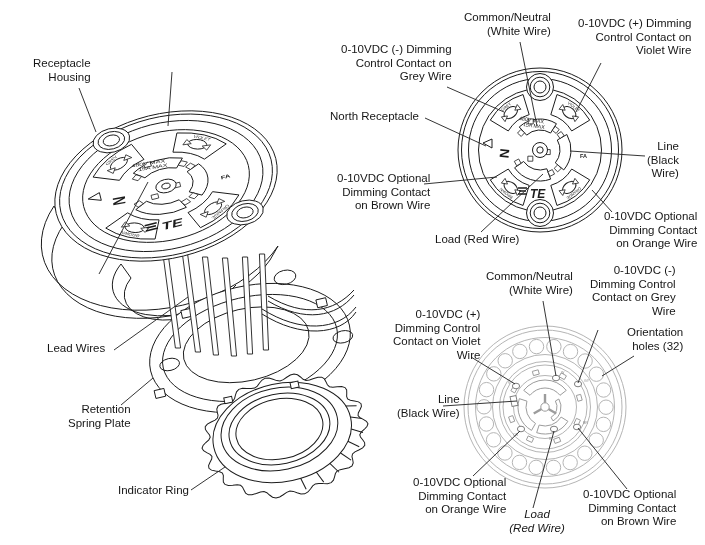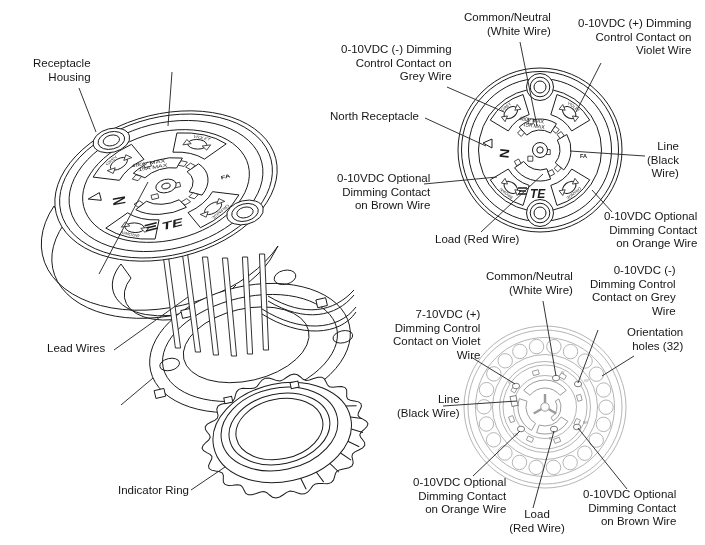--- a/index.html
+++ b/index.html
@@ -1,20 +1,20 @@
 <!DOCTYPE html>
 <html><head>
 <meta charset="utf-8">
 <style>
   html,body{margin:0;padding:0;background:#fff;}
   #stage{position:relative;width:705px;height:545px;background:#fff;
          font-family:"Liberation Sans","DejaVu Sans",sans-serif;overflow:hidden;}
   #art{position:absolute;left:0;top:0;}
   .lbl{position:absolute;font-size:11.5px;line-height:1.18;color:#161616;white-space:pre-line;text-align:right;}
-  .ctr{text-align:center;}
+  .ctr{text-align:center;font-style:italic;}
 </style>
 </head>
 <body>
 
 <div id="stage">
   <svg id="art" width="705" height="545" viewBox="0 0 705 545">
       <g vector-effect="non-scaling-stroke">
         <circle cx="540" cy="150" r="82" fill="#fff" stroke="#1c1c1c" vector-effect="non-scaling-stroke"></circle>
         <circle cx="540" cy="150" r="78.5" stroke="#1c1c1c" fill="none" vector-effect="non-scaling-stroke"></circle>
         <circle cx="540" cy="150" r="71.5" stroke="#1c1c1c" fill="none" vector-effect="non-scaling-stroke"></circle>
@@ -245,20 +245,22 @@
         <line x1="443" y1="406" x2="517" y2="401" stroke="#2a2a2a" stroke-width="0.95" fill="none" vector-effect="non-scaling-stroke"></line>
         <line x1="473" y1="476" x2="520" y2="431" stroke="#2a2a2a" stroke-width="0.95" fill="none" vector-effect="non-scaling-stroke"></line>
         <line x1="533" y1="508" x2="554" y2="431" stroke="#2a2a2a" stroke-width="0.95" fill="none" vector-effect="non-scaling-stroke"></line>
         <line x1="627" y1="489" x2="578" y2="428" stroke="#2a2a2a" stroke-width="0.95" fill="none" vector-effect="non-scaling-stroke"></line>
       </g>
     </svg>
 
   <div class="lbl" style="left:33px;top:57px">Receptacle
 Housing</div>
   <div class="lbl" style="left:47px;top:342px">Lead Wires</div>
+  <div class="lbl" style="left:68px;top:403px">Retention
+Spring Plate</div>
   <div class="lbl" style="left:118px;top:484px">Indicator Ring</div>
 
   <div class="lbl" style="left:464px;top:11px">Common/Neutral
 (White Wire)</div>
   <div class="lbl" style="left:578px;top:17px">0-10VDC (+) Dimming
 Control Contact on
 Violet Wire</div>
   <div class="lbl" style="left:341px;top:43px">0-10VDC (-) Dimming
 Control Contact on
 Grey Wire</div>
@@ -273,21 +275,21 @@
   <div class="lbl" style="left:604px;top:210px">0-10VDC Optional
 Dimming Contact
 on Orange Wire</div>
 
   <div class="lbl" style="left:486px;top:270px">Common/Neutral
 (White Wire)</div>
   <div class="lbl" style="left:590px;top:264px">0-10VDC (-)
 Dimming Control
 Contact on Grey
 Wire</div>
-  <div class="lbl" style="left:393px;top:308px">7-10VDC (+)
+  <div class="lbl" style="left:393px;top:308px">0-10VDC (+)
 Dimming Control
 Contact on Violet
 Wire</div>
   <div class="lbl" style="left:627px;top:326px">Orientation
 holes (32)</div>
   <div class="lbl" style="left:397px;top:393px">Line
 (Black Wire)</div>
   <div class="lbl" style="left:413px;top:476px">0-10VDC Optional
 Dimming Contact
 on Orange Wire</div>

